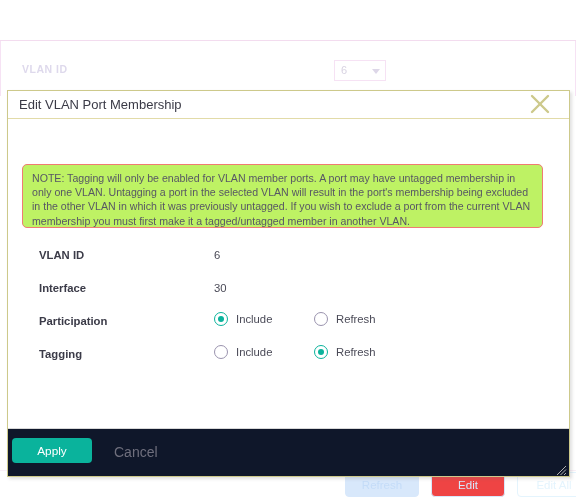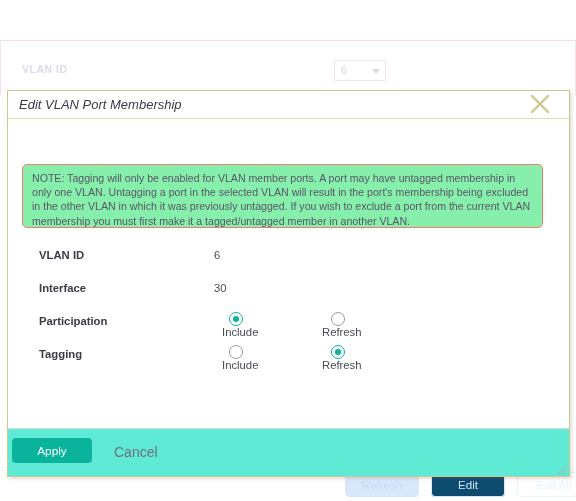--- a/index.html
+++ b/index.html
@@ -111,21 +111,21 @@
   .bg-btn.filled {
     left: 345px;
     width: 74px;
     background: #d8e8fb;
     color: #c4dcf8;
     border: 1px solid #d8e8fb;
   }
   .bg-btn.outline {
     left: 431px;
     width: 74px;
-    background: #0c4a6e;
+    background: #ef4444;
     color: #d7e8fb;
     border: 1px solid #d7e8fb;
   }
   .bg-btn.outline2 {
     left: 517px;
     width: 74px;
     background: #ffffff;
     color: #e4f4fd;
     border: 1px solid #e4f4fd;
   }
@@ -148,21 +148,20 @@
     background: #ffffff;
     border: 1px solid #cdc98b;
     box-sizing: border-box;
     box-shadow: 2px 2px 3px rgba(120,120,120,.22);
   }
   .dialog-titlebar {
     position: relative;
     height: 28px;
     border-bottom: 1px solid #e2dba8;
     box-sizing: border-box;
-    font-style: italic;
   }
   .dialog-title {
     position: absolute;
     left: 11px;
     top: 6px;
     font-size: 13px;
     color: #3a3a46;
   }
   .close-btn {
     position: absolute;
@@ -182,21 +181,21 @@
   
   .note-box {
     position: absolute;
     left: 14px;
     top: 45px;
     width: 521px;
     height: 64px;
     border: 1px solid #ef7b73;
     border-radius: 5px;
     box-sizing: border-box;
-    background: #86efac;
+    background: #bef264;
   }
   .note-text {
     position: absolute;
     left: 9px;
     top: 6px;
     width: 503px;
     font-size: 10.6px;
     line-height: 14.2px;
     color: #575764;
   }
@@ -227,21 +226,20 @@
     font-size: 11.3px;
     color: #4a4a57;
   }
 
   .radio-group {
     position: absolute;
     top: 0;
     display: flex;
     align-items: center;
     cursor: pointer;
-    flex-direction: column;
   }
   .radio-group.col1 { left: 206px; }
   .radio-group.col2 { left: 306px; }
 
   .radio {
     width: 14px;
     height: 14px;
     border-radius: 50%;
     box-sizing: border-box;
     position: relative;
@@ -275,21 +273,21 @@
 
   
   .dialog-footer {
     position: absolute;
     left: 0;
     bottom: 0;
     width: 100%;
     height: 48px;
     border-top: 1px solid #d8d8d8;
     box-sizing: border-box;
-    background: #5eead4;
+    background: #0f172a;
   }
   .apply-btn {
     position: absolute;
     left: 4px;
     top: 9px;
     width: 80px;
     height: 25px;
     background: #0ab39c;
     color: #ffffff;
     border: none;

